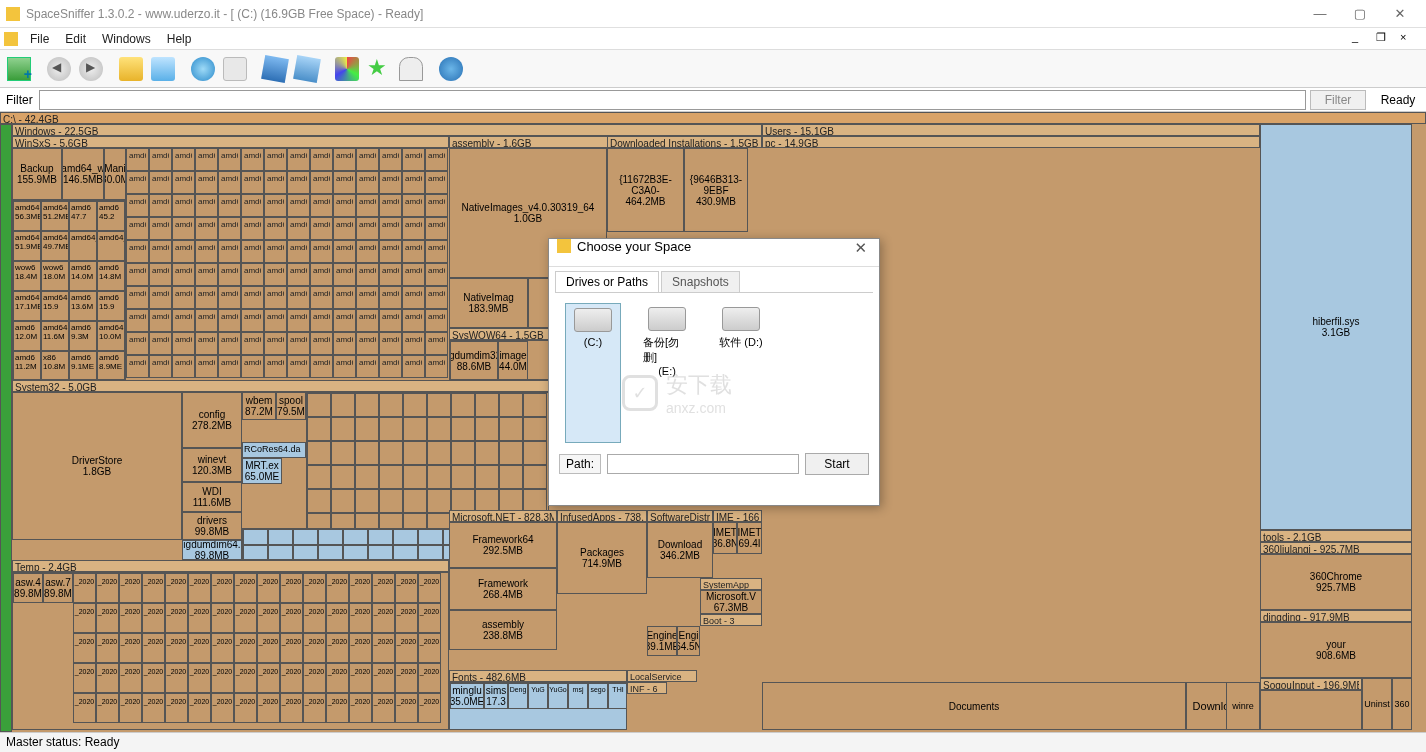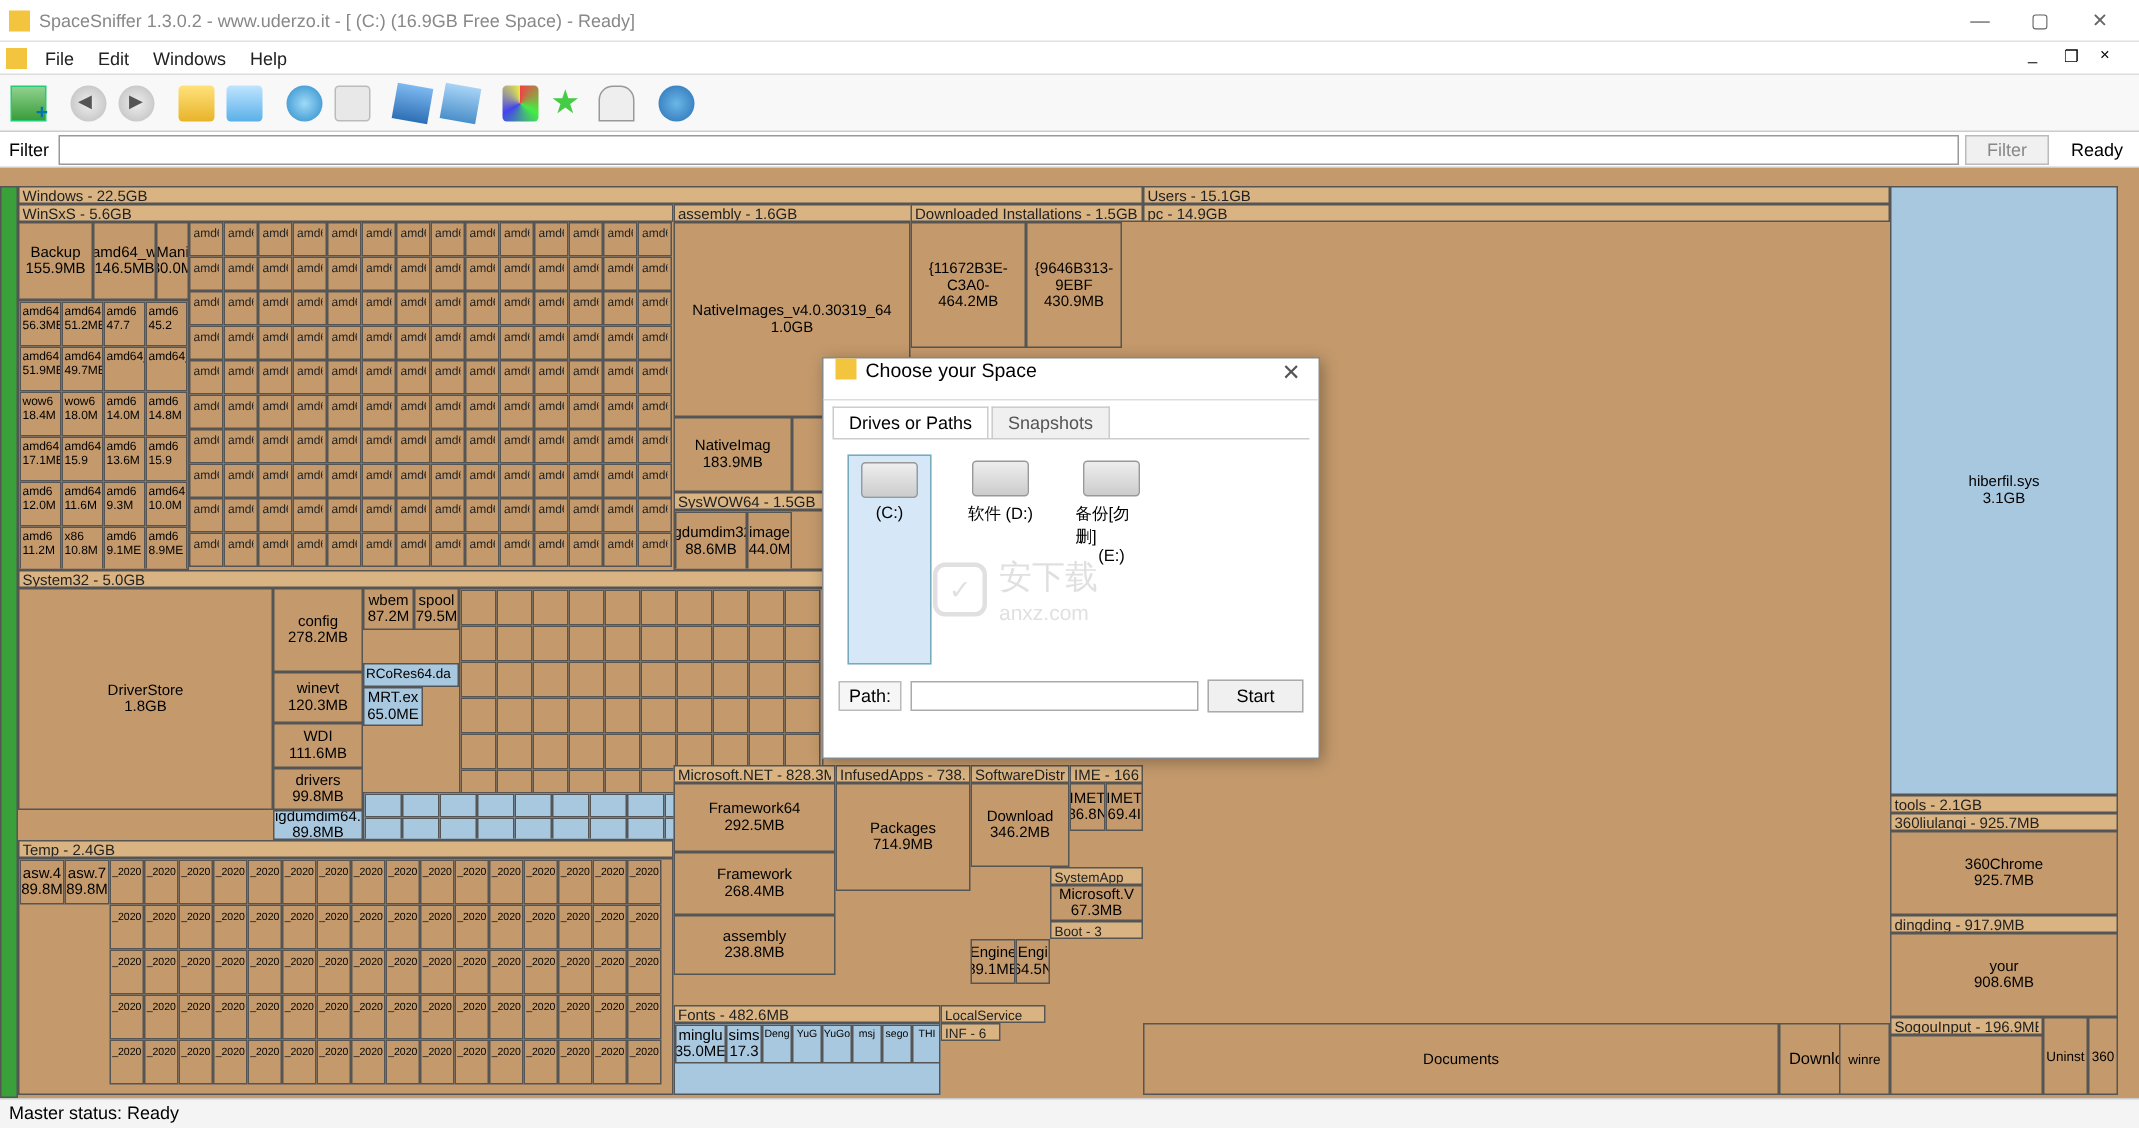--- a/index.html
+++ b/index.html
@@ -157,20 +157,23 @@
 
 <div class="filterbar">
   <span class="lbl">Filter</span>
   <input value="" style="">
   <div class="fbtn">Filter</div>
   <span class="status">Ready</span>
 </div>
 
 <div class="treemap">
 
+  <div class="tm orange" style="top:0;left:0;right:0;height:12px">
+      <span class="lbl">C:\ - 42.4GB</span>
+    </div>
 
   <div class="tm selbar" style="top:12px;left:0;width:12px;bottom:0"></div>
 
   <div class="tm header" style="top:12px;left:12px;width:750px;height:12px">
       <span class="lbl">Windows - 22.5GB</span>
     </div>
 
   <div class="tm header" style="top:24px;left:12px;width:437px;height:12px">
       <span class="lbl">WinSxS - 5.6GB</span>
     </div>
@@ -1050,26 +1053,26 @@
     <div class="tab">Drives or Paths</div>
     <div class="tab inactive">Snapshots</div>
   </div>
   <div class="drives">
     <div class="drive selected">
       <div class="driveicon"></div>
       <span>(C:)</span>
     </div>
     <div class="drive">
       <div class="driveicon"></div>
-      <span>软件 (D:)</span>
+      <span>备份[勿删]</span>
+      <span>(E:)</span>
     </div>
     <div class="drive">
       <div class="driveicon"></div>
-      <span>备份[勿删]</span>
-      <span>(E:)</span>
+      <span>软件 (D:)</span>
     </div>
   </div>
   <div class="pathrow">
     <span class="pathlbl">Path:</span>
     <input class="pathinput" value="" style="">
     <button class="pathbtn">Start</button>
   </div>
 </div>
 
 <div class="watermark">

